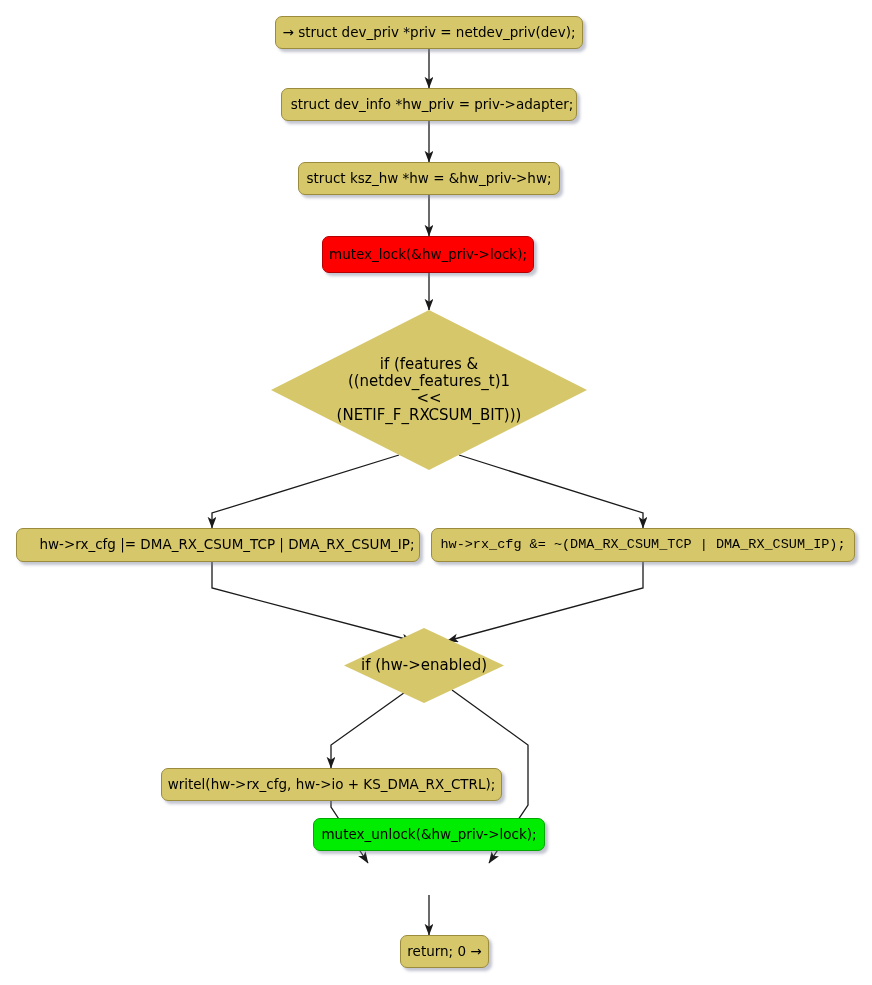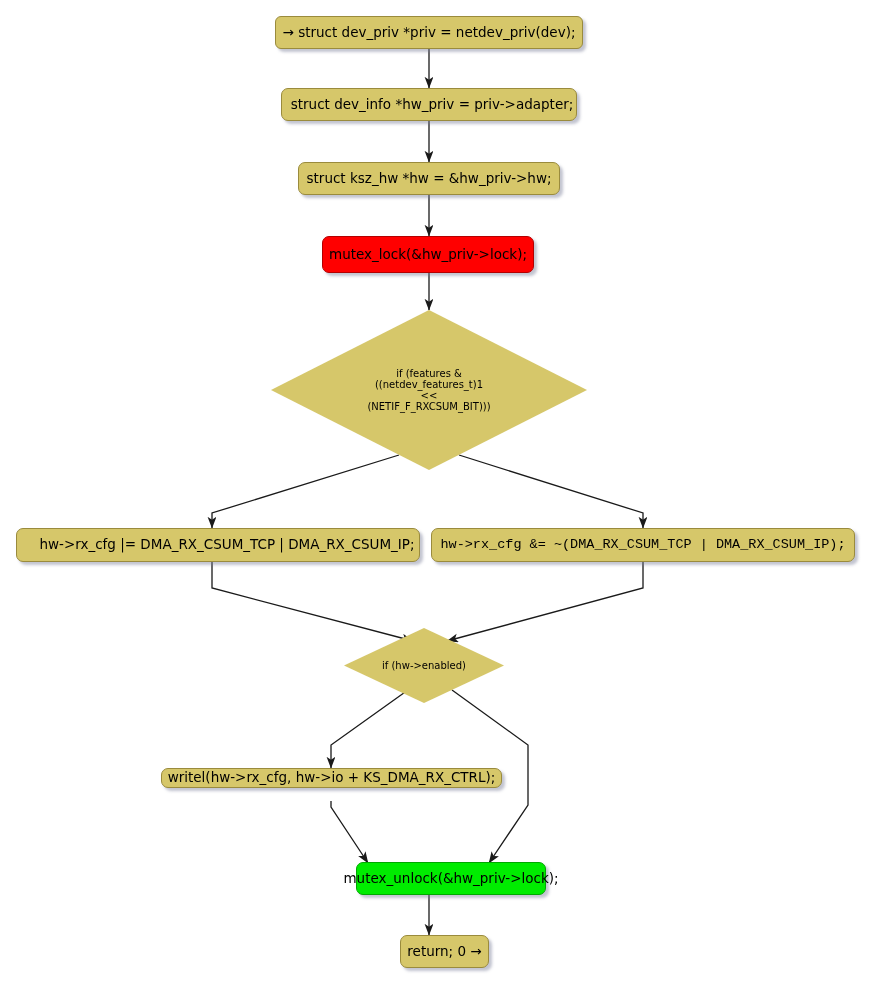--- a/index.html
+++ b/index.html
@@ -41,21 +41,21 @@
     line-height: 1.02;
   }
   
   .box {
     border-radius: 7px;
     border: 1px solid #9a8b3d;
     background: #d6c76a;
     box-shadow: 3px 3px 3px rgba(120,125,150,0.45);
     padding: 0 10px;
   }
-  .box.start   { background: #d6c76a; border-radius: 6px; }
+  .box.start   { background: #d6c76a; }
   .box.danger  { background: #ff0000; border-color: #b40000; }
   .box.success { background: #00ec00; border-color: #00a800; }
 
   
   .diamond {
     background: transparent;
     border: none;
     box-shadow: none;
     padding: 0;
   }
@@ -67,21 +67,21 @@
     height: 100%;
     background: #d6c76a;
     clip-path: polygon(50% 0, 100% 50%, 50% 100%, 0 50%);
     filter: drop-shadow(3px 3px 2px rgba(120,125,170,0.55));
     z-index: 0;
   }
   .diamond .dia-text {
     position: relative;
     z-index: 1;
     line-height: 1.12;
-    font-size: 10px;
+    font-size: 15px;
     white-space: pre-line;
   }
 </style>
 </head>
 <body>
 
 <div id="canvas">
 
   <svg id="edges" viewBox="0 0 872 985" width="872" height="985" xmlns="http://www.w3.org/2000/svg">
     <defs>
@@ -147,25 +147,25 @@
 
   <div class="node box" style="left:431px; top:528px; width:424px; height:34px;font-family:Liberation Mono, monospace;">
     <span>hw-&gt;rx_cfg &amp;= ~(DMA_RX_CSUM_TCP | DMA_RX_CSUM_IP);</span>
   </div>
 
   <div class="node diamond" style="left:344px; top:628px; width:160px; height:75px;">
     <div class="dia-shape"></div>
     <div class="dia-text">if (hw-&gt;enabled)</div>
   </div>
 
-  <div class="node box" style="left:161px; top:768px; width:341px; height:20px;">
+  <div class="node box" style="left:161px; top:768px; width:341px; height:33px;">
     <span>writel(hw-&gt;rx_cfg, hw-&gt;io + KS_DMA_RX_CTRL);</span>
   </div>
 
-  <div class="node box success" style="left:313px; top:862px; width:190px; height:33px;margin-left:43px;">
+  <div class="node box success" style="left:313px; top:818px; width:232px; height:33px;">
     <span>mutex_unlock(&amp;hw_priv-&gt;lock);</span>
   </div>
 
   <div class="node box" style="left:384px; top:935px; width:89px; height:33px;margin-left:16px;">
     <span>return; 0 →</span>
   </div>
 
 </div>
 
 </body></html>

